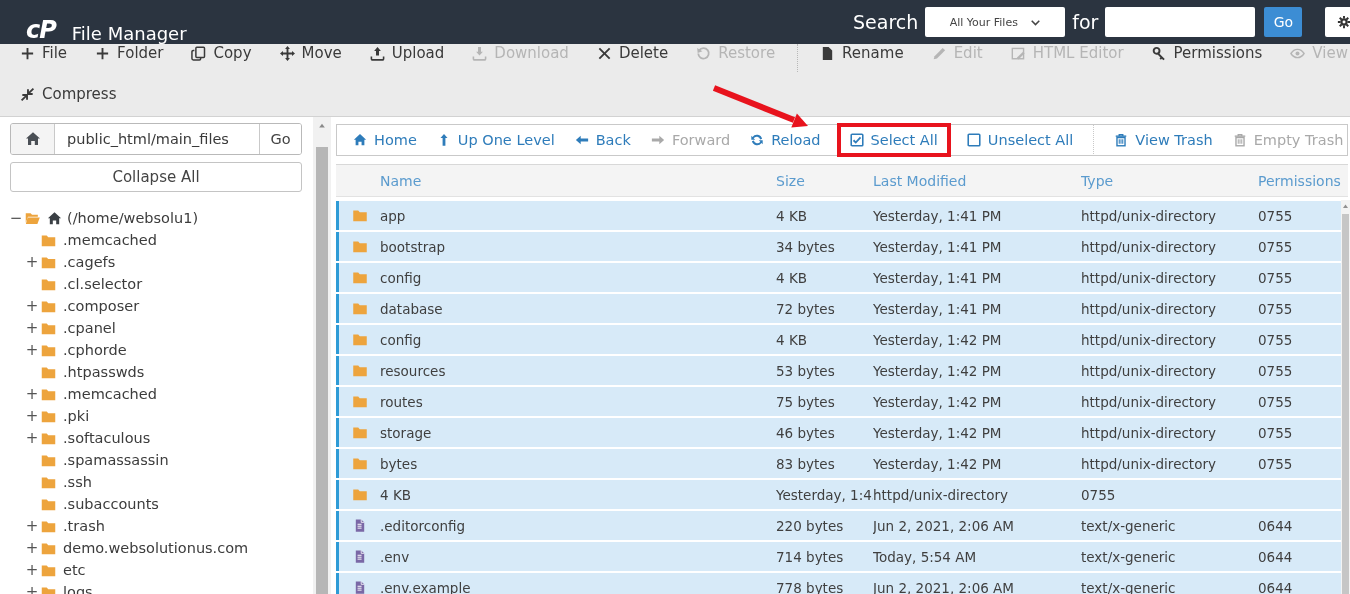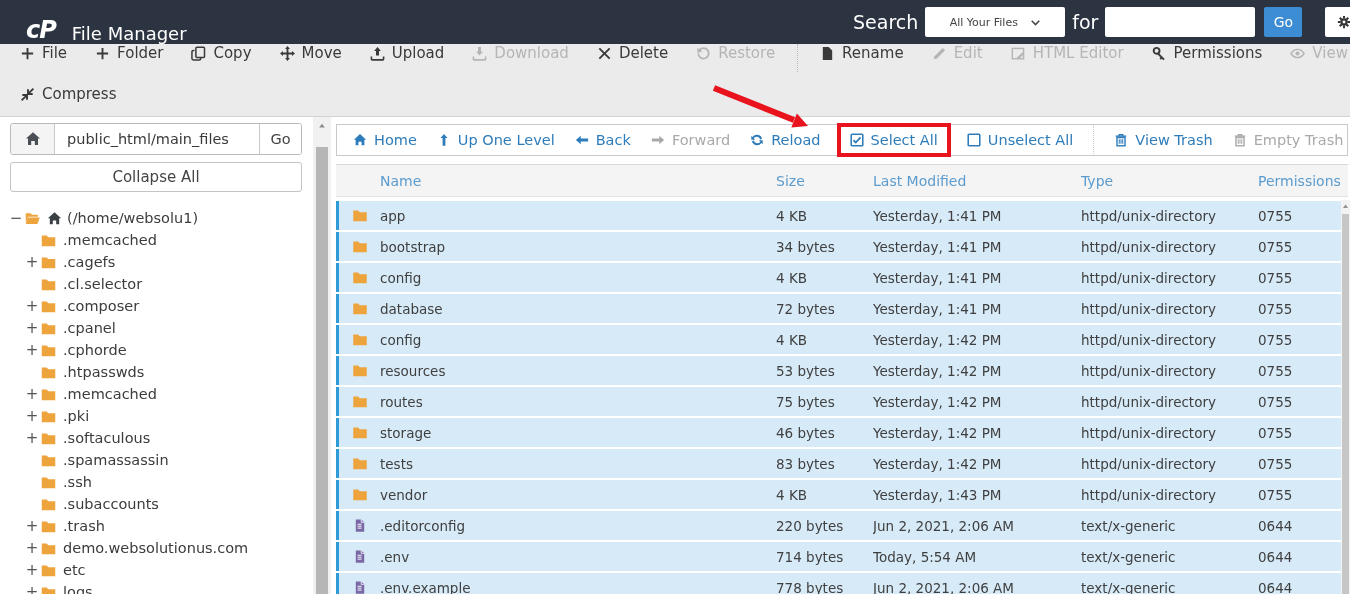--- a/index.html
+++ b/index.html
@@ -695,35 +695,34 @@
         <div class="t-cell">0755</div>
       </div>
       <div class="t-row">
         <div class="t-ic folder-ic">
           <span class="ic">
             <svg viewBox="0 0 16 16" xmlns="http://www.w3.org/2000/svg">
               <path d="M.8 2.6h5.3l1.6 1.8h7.5V14H.8z" fill="currentColor"></path>
             </svg>
           </span>
         </div>
-        <div class="t-cell">tests</div>
+        <div class="t-cell">bytes</div>
         <div class="t-cell">83 bytes</div>
         <div class="t-cell">Yesterday, 1:42 PM</div>
         <div class="t-cell">httpd/unix-directory</div>
         <div class="t-cell">0755</div>
       </div>
       <div class="t-row">
         <div class="t-ic folder-ic">
           <span class="ic">
             <svg viewBox="0 0 16 16" xmlns="http://www.w3.org/2000/svg">
               <path d="M.8 2.6h5.3l1.6 1.8h7.5V14H.8z" fill="currentColor"></path>
             </svg>
           </span>
         </div>
-        <div class="t-cell">vendor</div>
         <div class="t-cell">4 KB</div>
         <div class="t-cell">Yesterday, 1:43 PM</div>
         <div class="t-cell">httpd/unix-directory</div>
         <div class="t-cell">0755</div>
       </div>
       <div class="t-row">
         <div class="t-ic file-ic">
           <span class="ic">
             <svg viewBox="0 0 16 16" xmlns="http://www.w3.org/2000/svg">
               <path d="M3.2 1h6.2l3.4 3.4V15H3.2z" fill="currentColor"></path>

